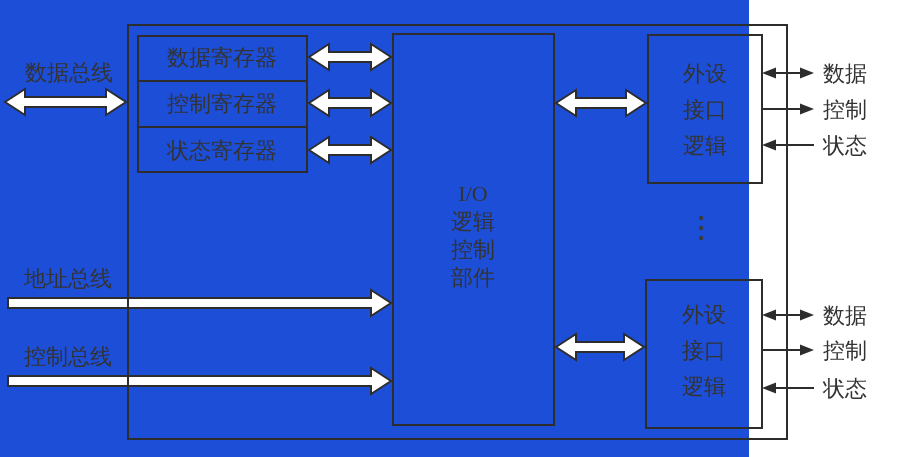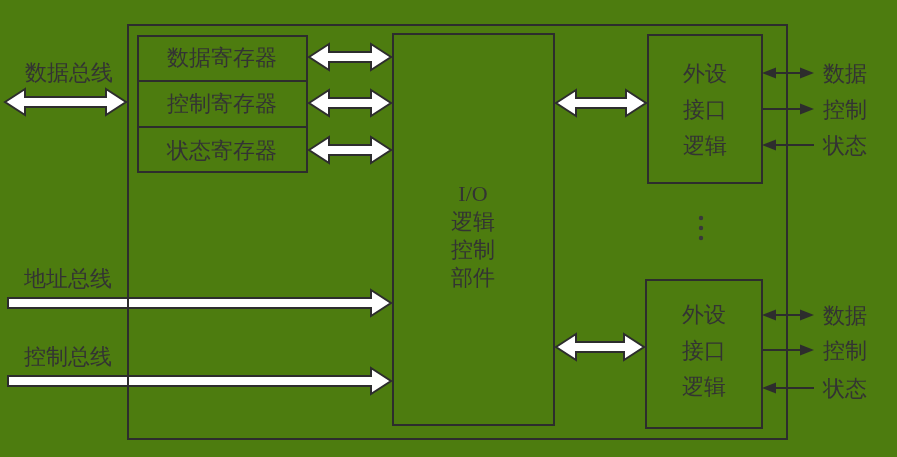--- a/index.html
+++ b/index.html
@@ -2,23 +2,23 @@
 <html><head>
 <meta charset="utf-8">
 <style>
   html, body {
     margin: 0;
     padding: 0;
     background: #ffffff;
   }
   .stage {
     position: relative;
-    width: 897px;
+    width: 749px;
     height: 457px;
-    background: #4d7c0f;
+    background: #1d4ed8;
     font-family: "Liberation Serif", "DejaVu Serif", serif;
     text-align: center;
   }
   svg text {
     fill: #333333;
     font-family: "Liberation Serif", "DejaVu Serif", serif;
     font-size: 22px;
   }
   svg .box {
     fill: none;

